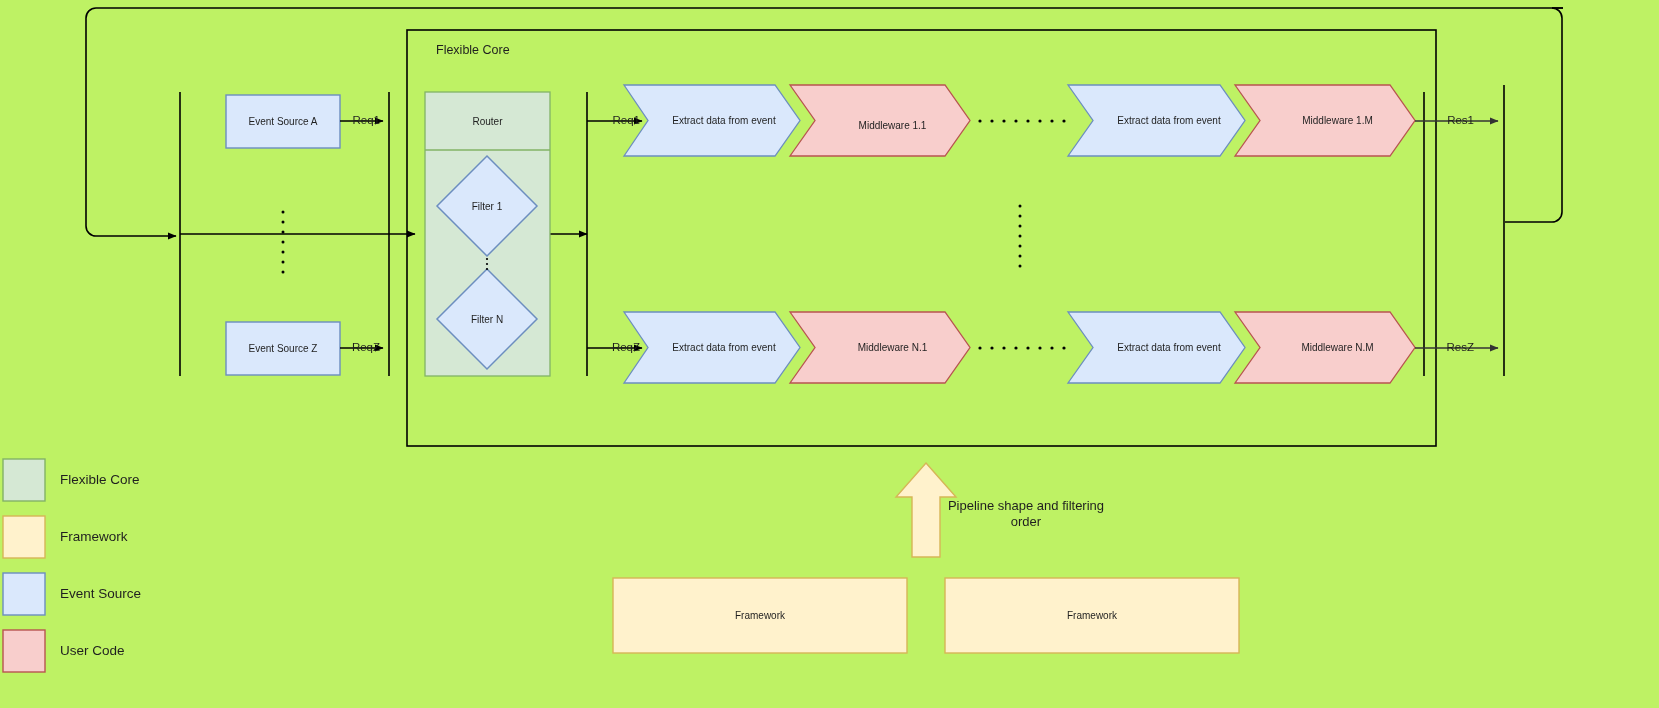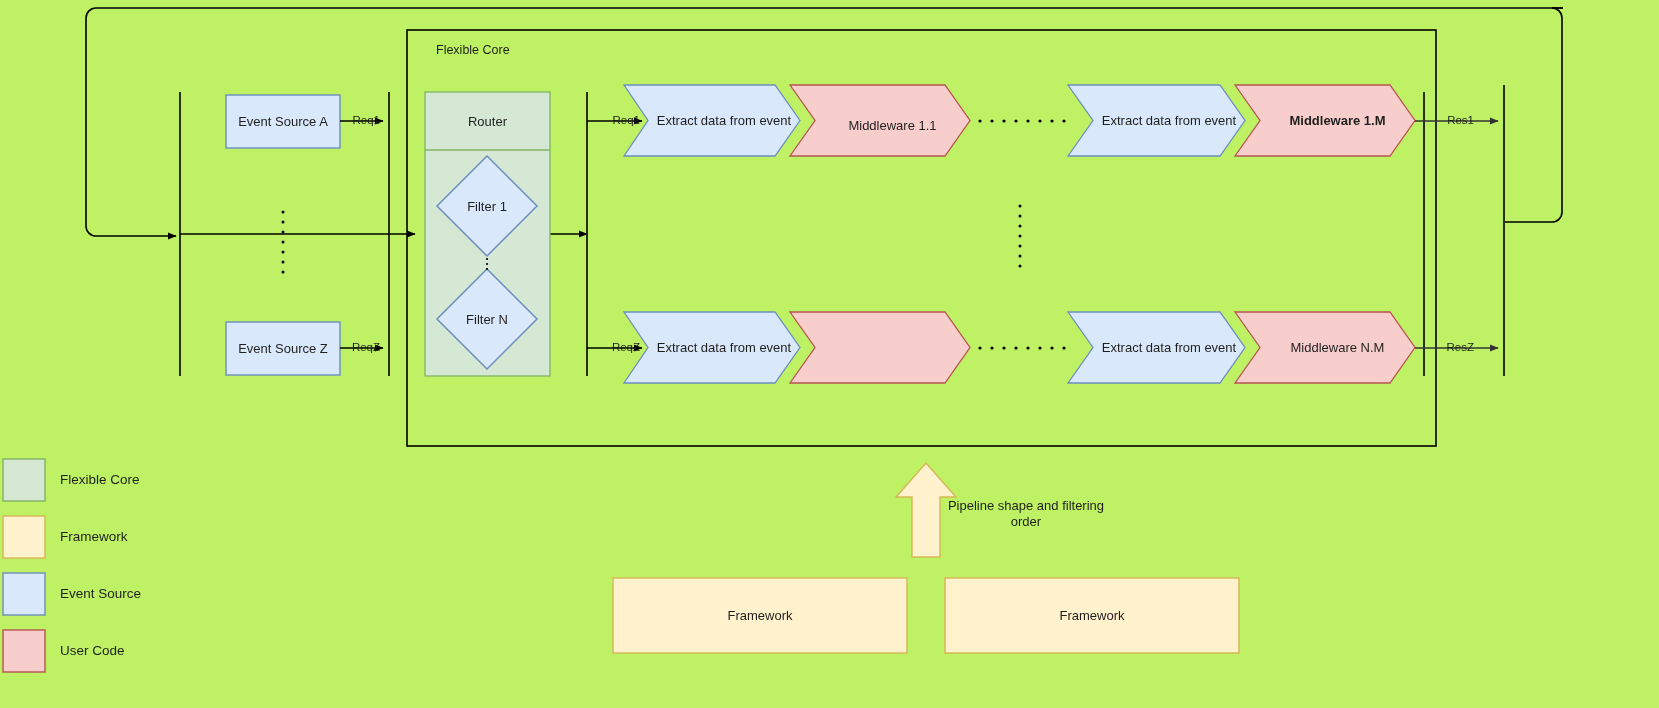--- a/index.html
+++ b/index.html
@@ -40,21 +40,21 @@
     font-size: 11.5px;
     color: #1f1f1f;
     white-space: nowrap;
     text-align: right;
   }
   .box-lbl {
     position: absolute;
     display: flex;
     align-items: center;
     justify-content: center;
-    font-size: 13px;
+    font-size: 10px;
     color: #1f1f1f;
     text-align: center;
   }
   .legend-text {
     position: absolute;
     font-size: 13.5px;
     color: #1f1f1f;
     white-space: nowrap;
   }
   .note {
@@ -213,25 +213,26 @@
   <div class="edge-lbl" style="left:346px; top:341px; width:34px;">ReqZ</div>
 
   <div class="box-lbl" style="left:425px; top:92px; width:125px; height:58px;">Router</div>
   <div class="box-lbl" style="left:437px; top:186px; width:100px; height:40px;">Filter 1</div>
   <div class="box-lbl" style="left:437px; top:299px; width:100px; height:40px;">Filter N</div>
 
   <div class="edge-lbl" style="left:596px; top:114px; width:44px;">Req1</div>
   <div class="box-lbl" style="left:648px; top:85px; width:152px; height:71px;">Extract data from event</div>
   <div class="box-lbl" style="left:815px; top:85px; width:155px; height:80px;">Middleware 1.1</div>
   <div class="box-lbl" style="left:1093px; top:85px; width:152px; height:71px;">Extract data from event</div>
-  <div class="box-lbl" style="left:1260px; top:85px; width:155px; height:71px;font-weight:bold;">Middleware 1.M</div>
+  <div class="box-lbl" style="left:1260px; top:85px; width:155px; height:71px;">Middleware 1.M</div>
   <div class="edge-lbl" style="left:1430px; top:114px; width:44px;">Res1</div>
 
   <div class="edge-lbl" style="left:596px; top:341px; width:44px;">ReqZ</div>
   <div class="box-lbl" style="left:648px; top:312px; width:152px; height:71px;">Extract data from event</div>
+  <div class="box-lbl" style="left:815px; top:312px; width:155px; height:71px;">Middleware N.1</div>
   <div class="box-lbl" style="left:1093px; top:312px; width:152px; height:71px;">Extract data from event</div>
   <div class="box-lbl" style="left:1260px; top:312px; width:155px; height:71px;">Middleware N.M</div>
   <div class="edge-lbl" style="left:1430px; top:341px; width:44px;">ResZ</div>
 
   <div class="note" style="left:946px; top:498px;">Pipeline shape and filtering order</div>
 
   <div class="box-lbl" style="left:613px; top:578px; width:294px; height:75px;">Framework</div>
   <div class="box-lbl" style="left:945px; top:578px; width:294px; height:75px;">Framework</div>
 
   <div class="legend-text" style="left:60px; top:472px;">Flexible Core</div>

